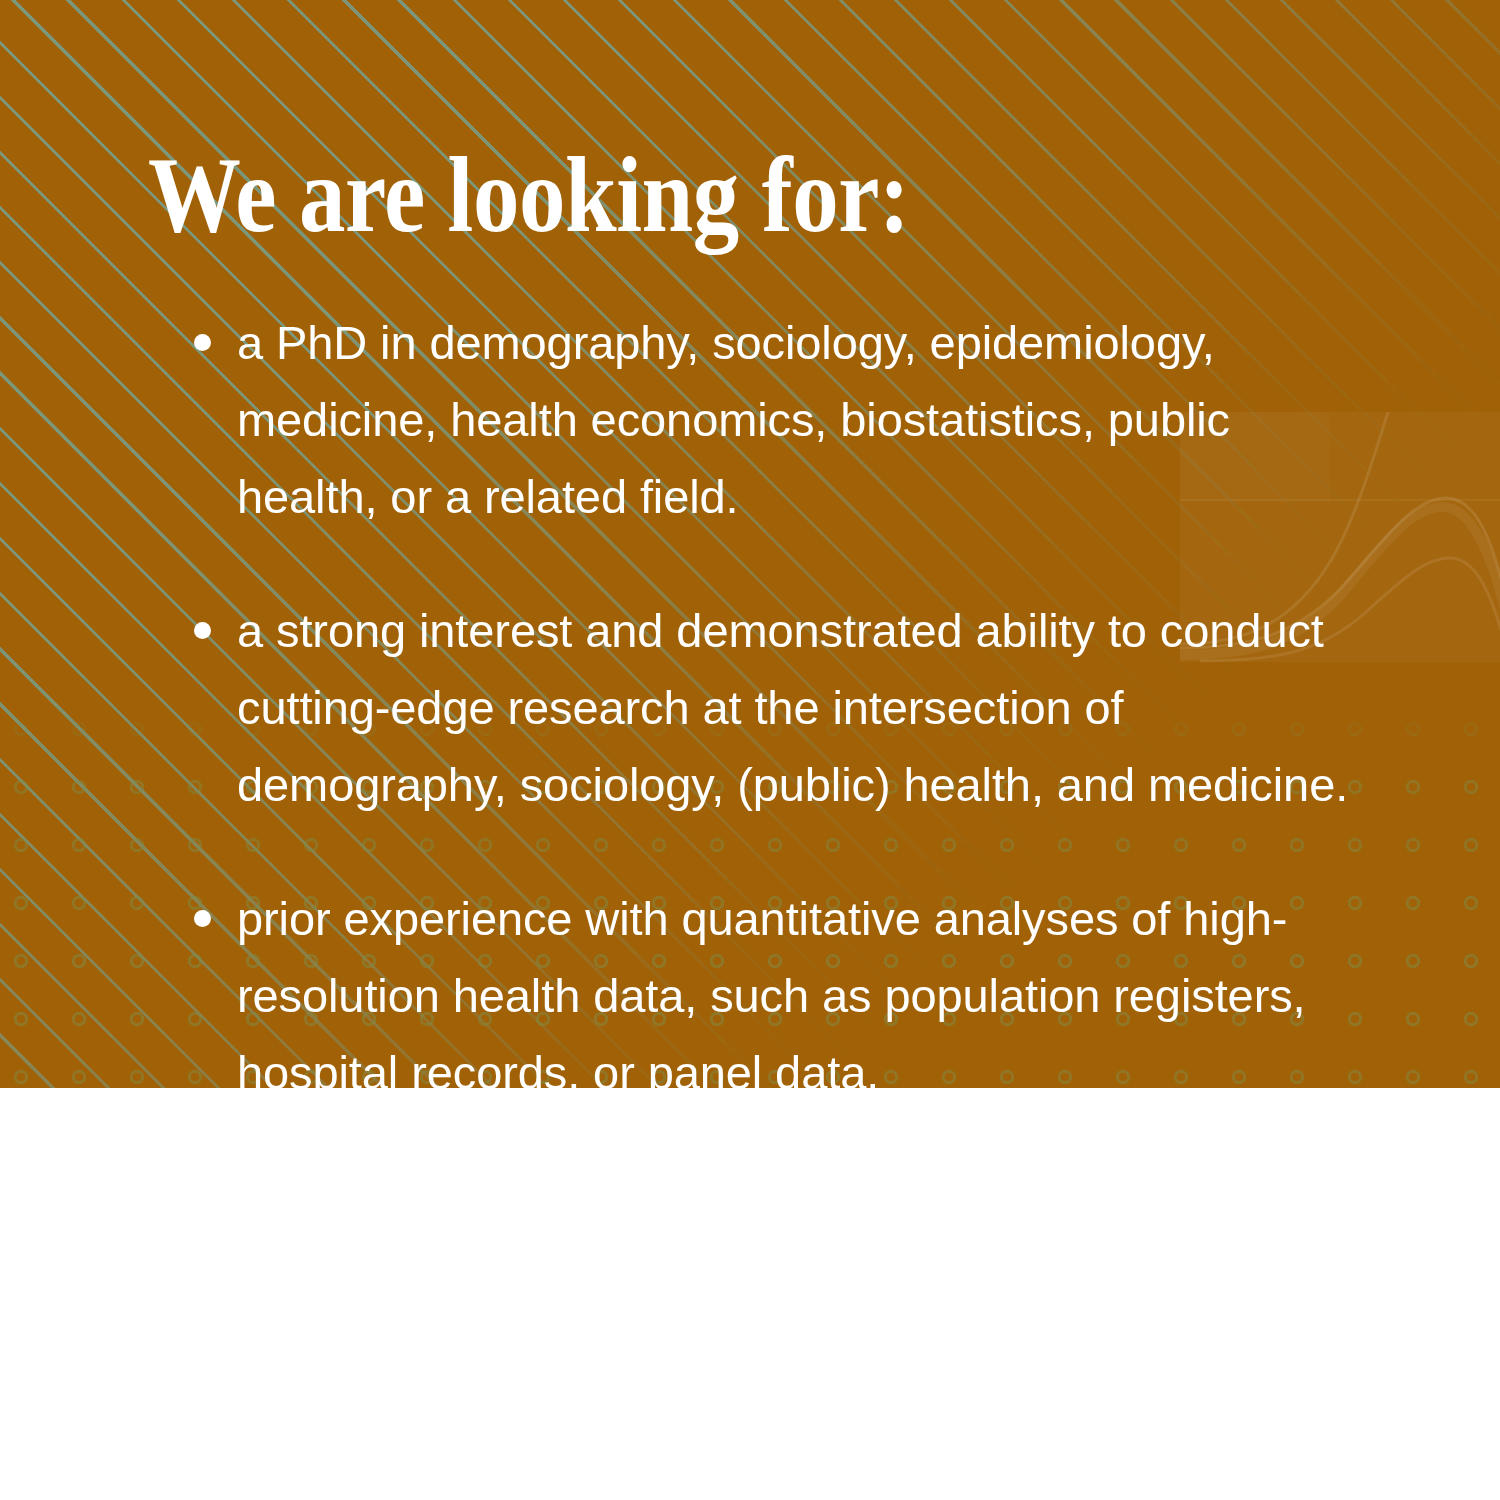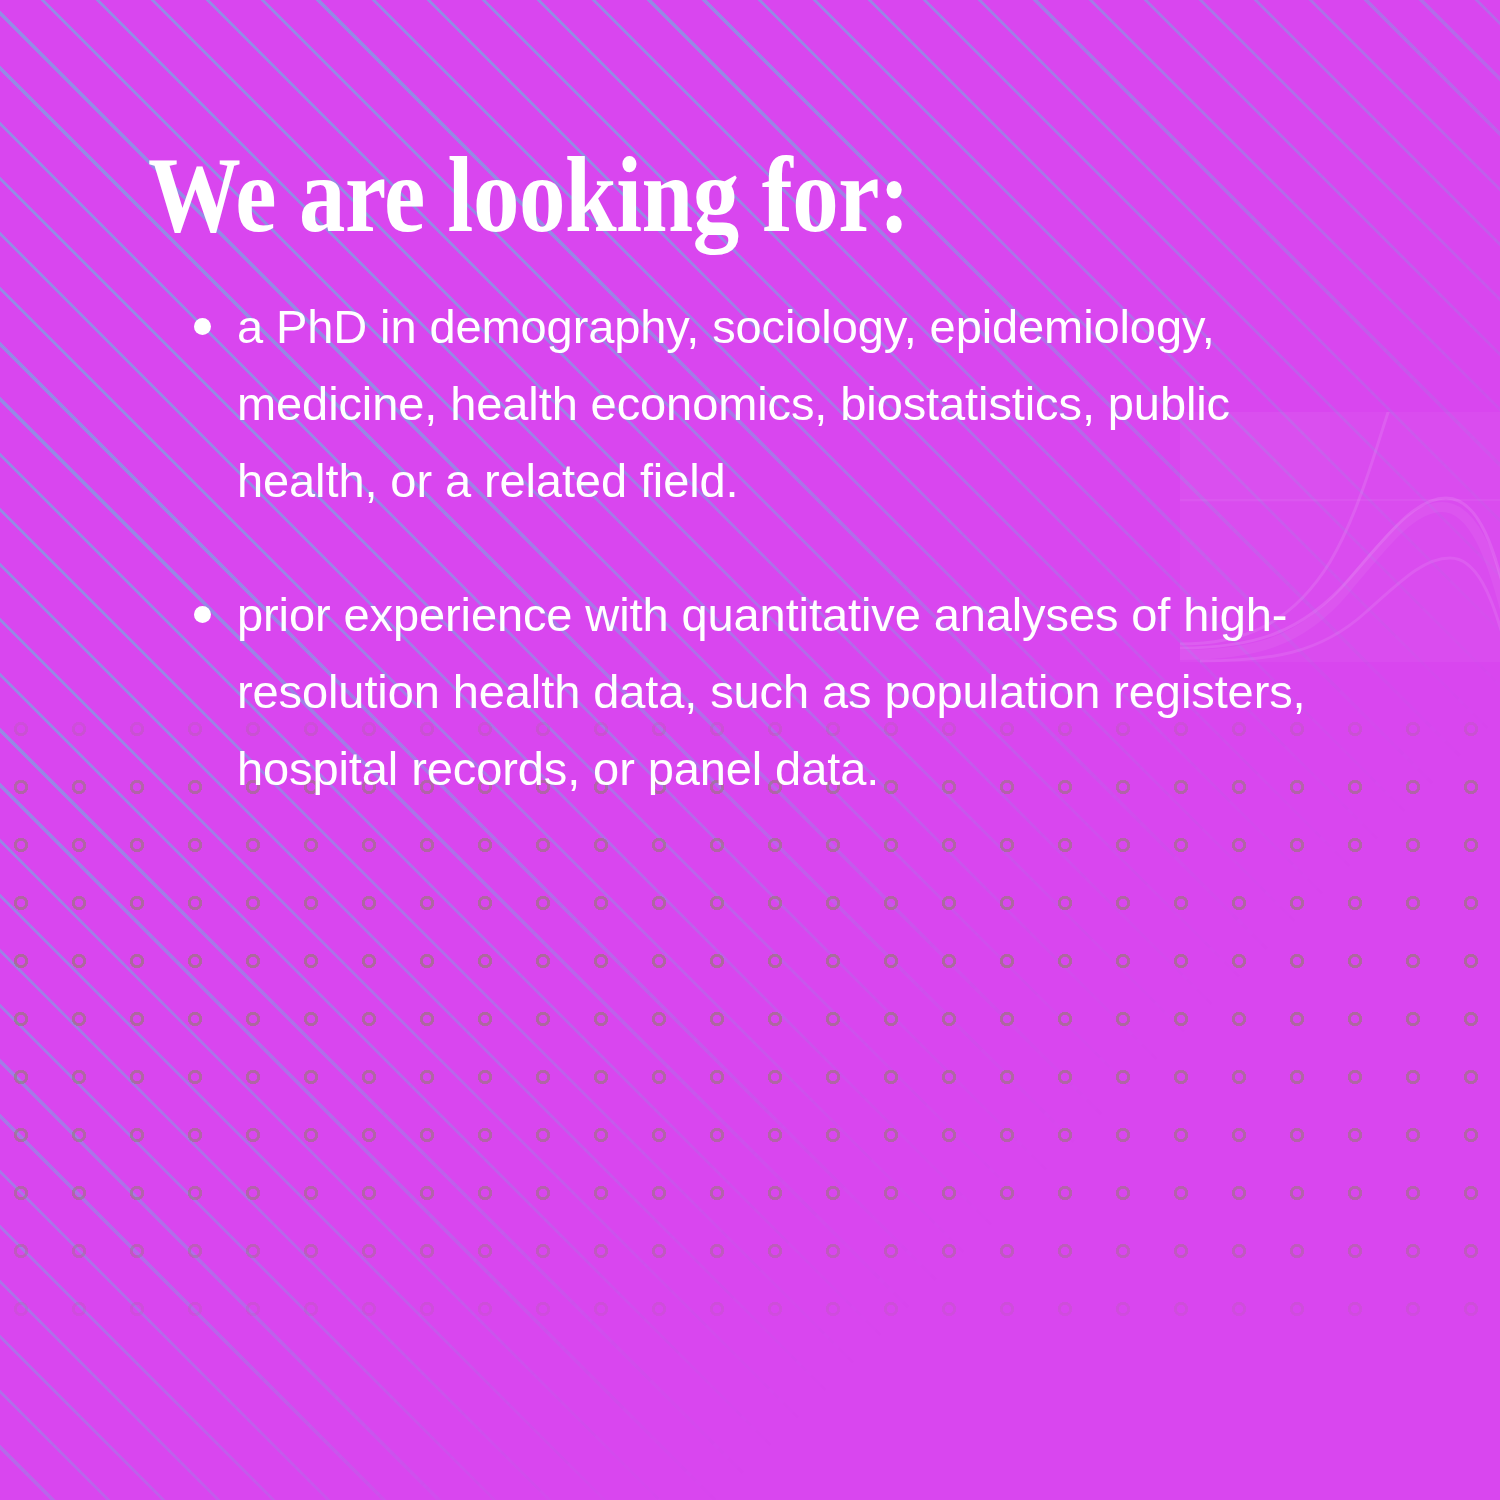--- a/index.html
+++ b/index.html
@@ -10,22 +10,22 @@
   body {
     width: 1500px;
     height: 1500px;
     overflow: hidden;
     font-family: "Liberation Sans", sans-serif;
   }
 
   #slide {
     position: relative;
     width: 1500px;
-    height: 1500px;
-    background: #d946ef;
+    height: 1088px;
+    background: #a16207;
     overflow: hidden;
   }
 
   
 
   
   .layer-stripes {
     position: absolute;
     inset: 0;
     background-image: repeating-linear-gradient(
@@ -113,21 +113,21 @@
     letter-spacing: -0.5px;
     color: #ffffff;
     transform: scaleX(0.86);
     transform-origin: left top;
     white-space: nowrap;
   }
 
   .bullet-list {
     position: absolute;
     left: 186px;
-    top: 288px;
+    top: 304px;
     width: 1190px;
     margin: 0;
     padding: 0;
     list-style: none;
   }
 
   .bullet-item {
     position: relative;
     padding-left: 51px;
     margin-bottom: 57px;
@@ -179,20 +179,24 @@
 
     <h1 class="headline">We are looking for:</h1>
 
     <ul class="bullet-list">
 
       <li class="bullet-item">
         <span class="bullet-marker"></span>
         <span class="bullet-text">a PhD in demography, sociology, epidemiology, medicine, health economics, biostatistics, public health, or a related field.</span>
       </li>
 
+      <li class="bullet-item">
+        <span class="bullet-marker"></span>
+        <span class="bullet-text">a strong interest and demonstrated ability to conduct cutting-edge research at the intersection of demography, sociology, (public) health, and medicine.</span>
+      </li>
 
       <li class="bullet-item">
         <span class="bullet-marker"></span>
         <span class="bullet-text">prior experience with quantitative analyses of high-resolution health data, such as population registers, hospital records, or panel data.</span>
       </li>
 
 
     </ul>
   </div>
 </div>

